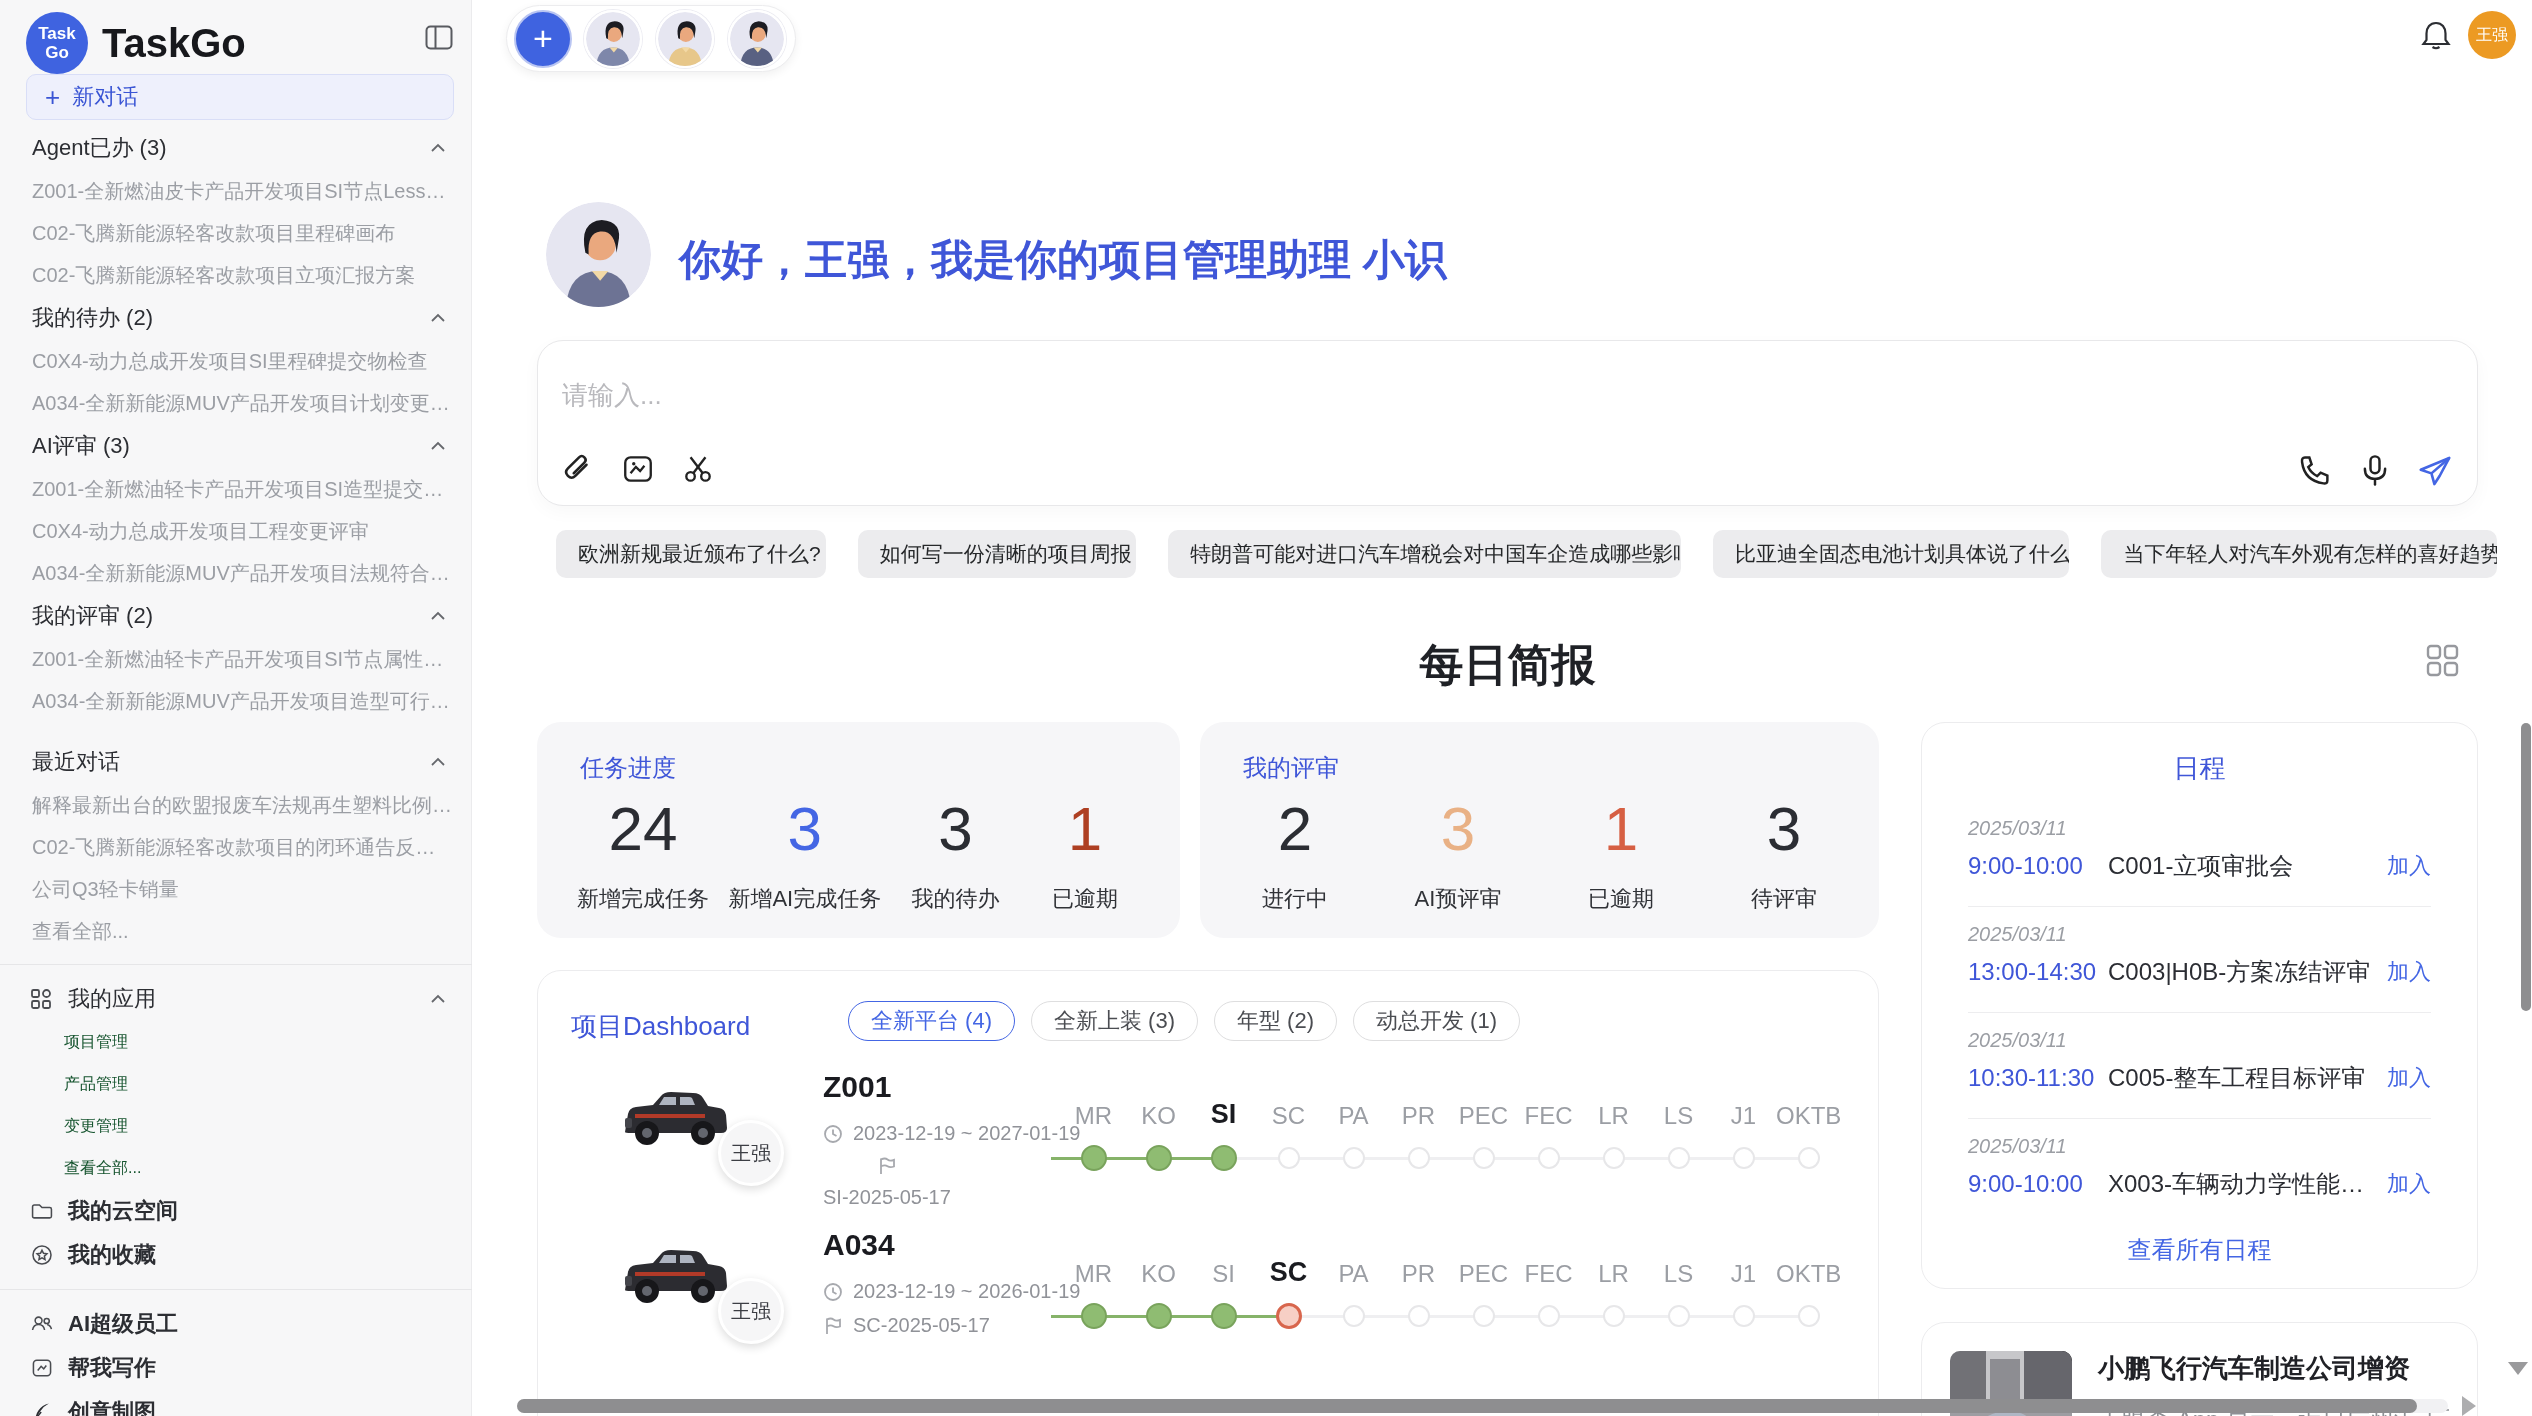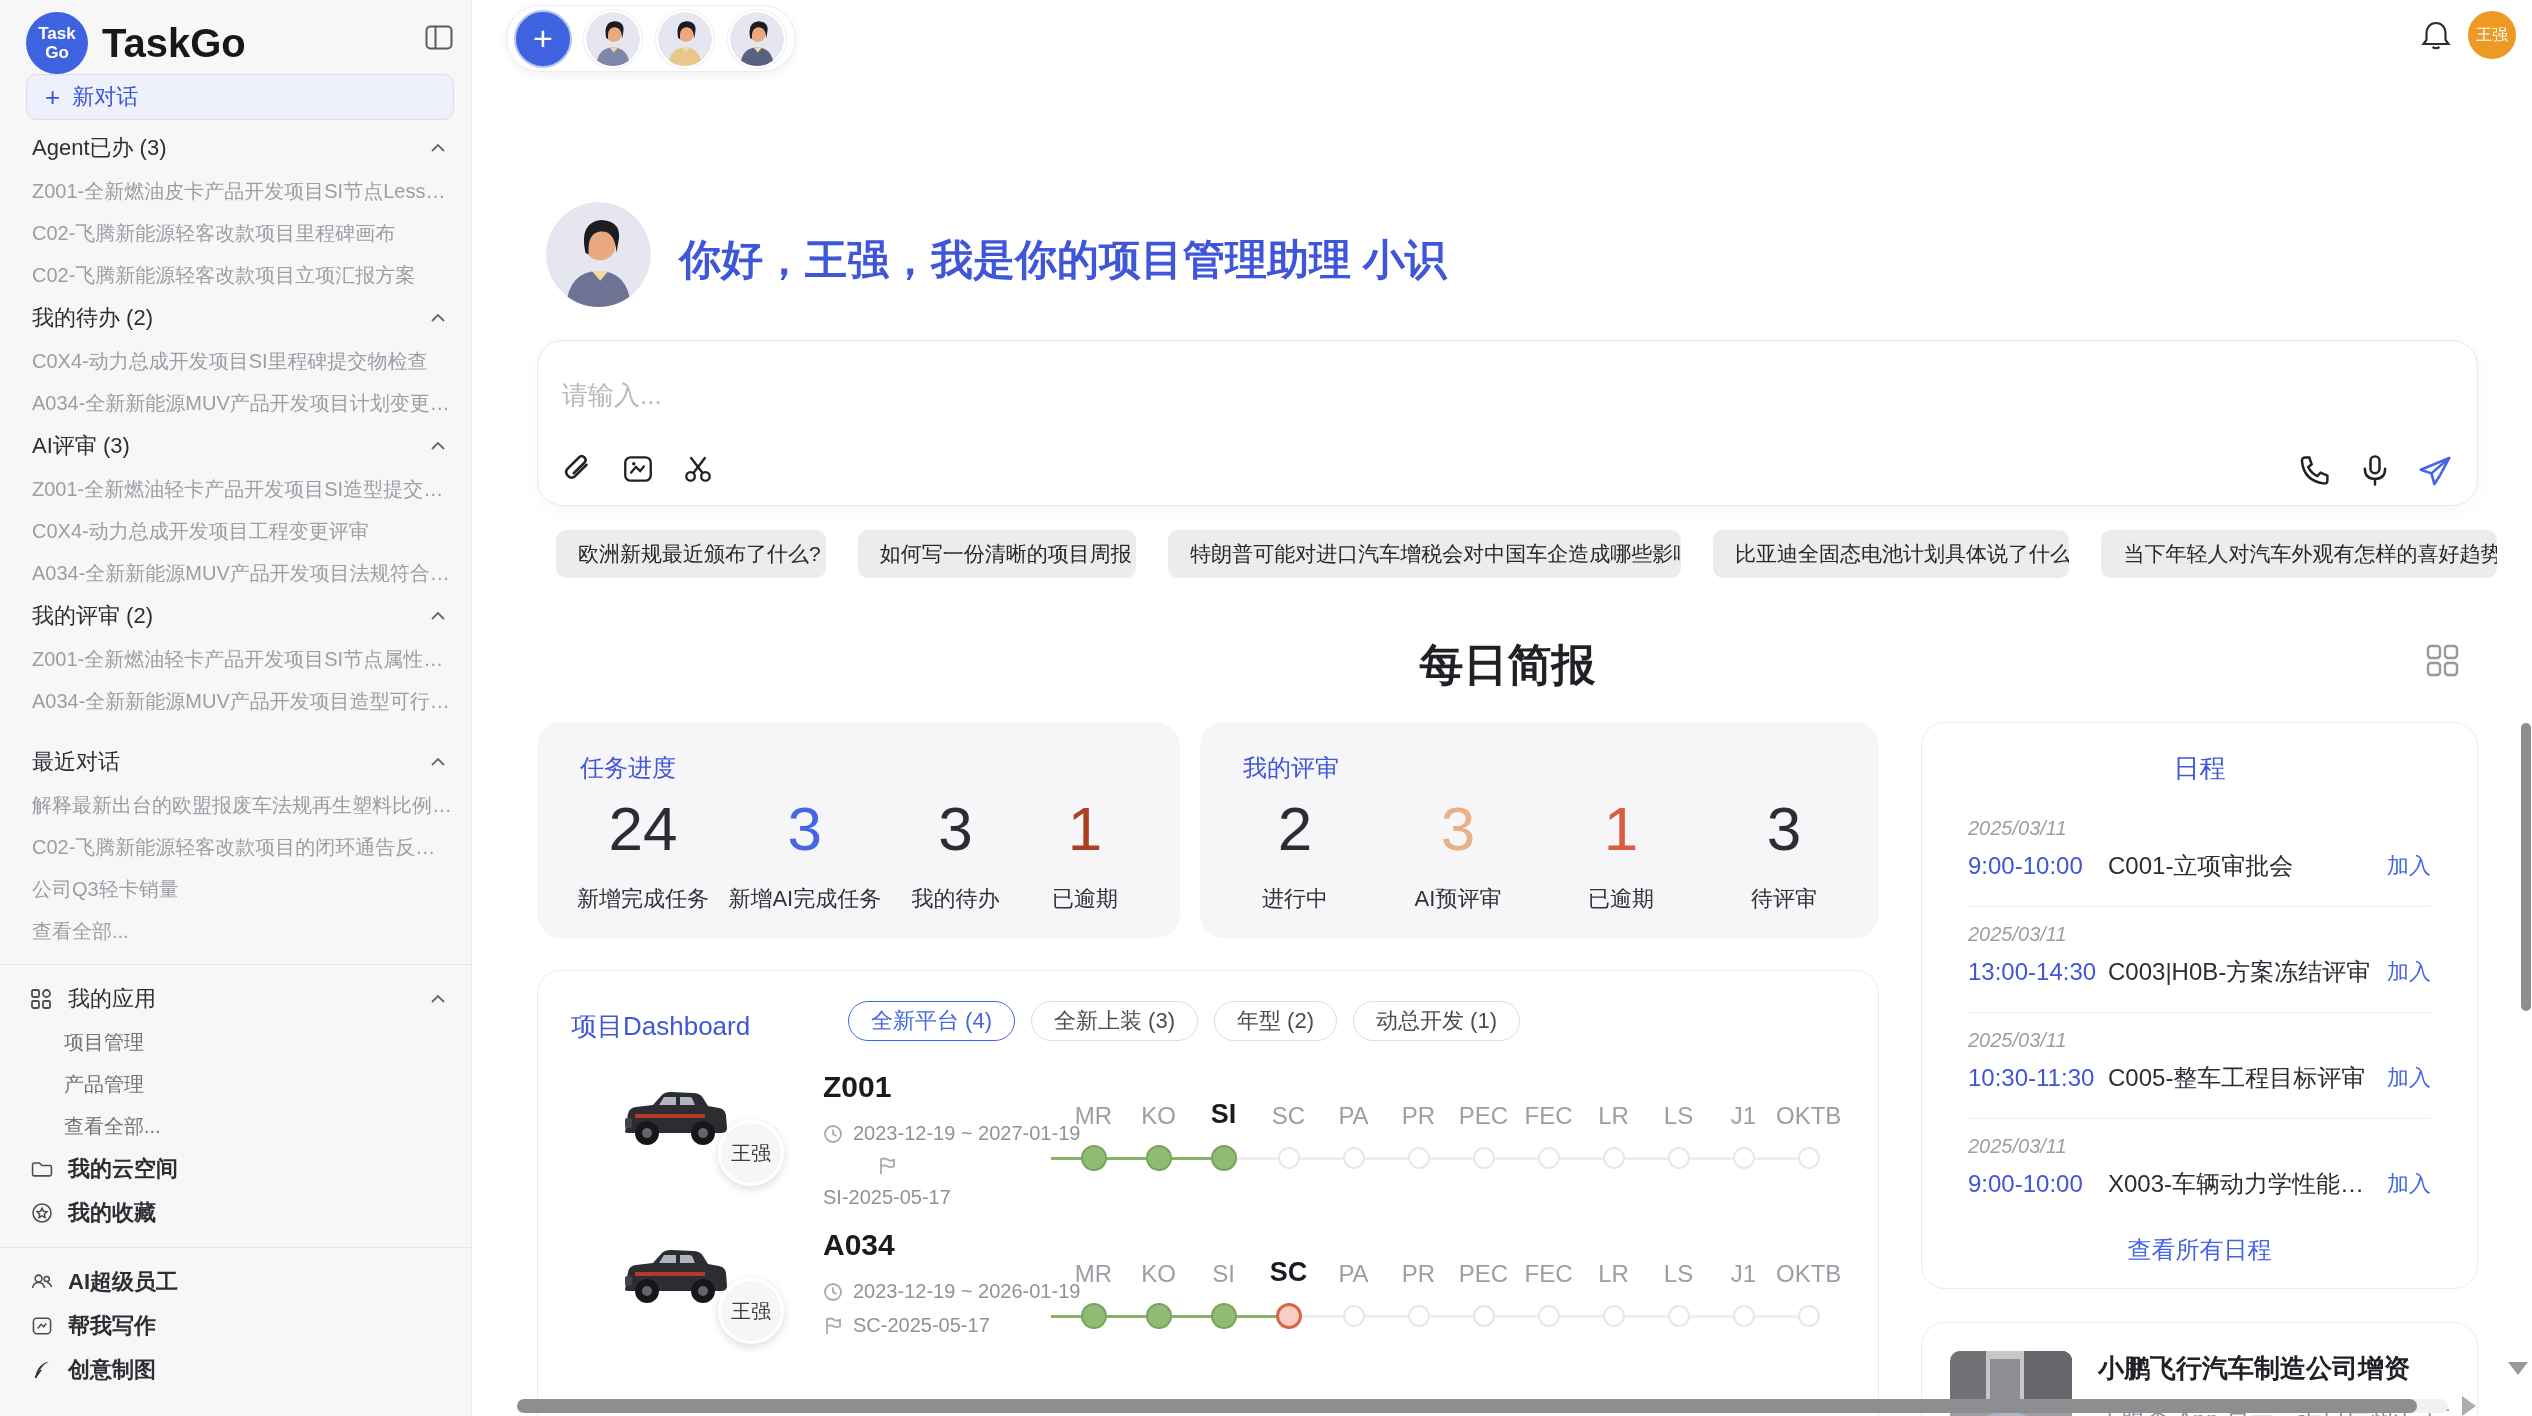--- a/index.html
+++ b/index.html
@@ -14,21 +14,21 @@
   .newchat{position:absolute;left:26px;top:74px;width:428px;height:46px;box-sizing:border-box;border:1px solid #d9def7;background:#eef0fc;border-radius:10px;display:flex;align-items:center;padding-left:18px;color:#3a55d4;font-size:22px;cursor:pointer;}
   .newchat .plus{font-size:26px;margin-right:12px;line-height:1;}
   .side-scroll{position:absolute;left:0;top:126px;width:472px;bottom:0;overflow:hidden;}
   .side-header{height:44px;display:flex;align-items:center;justify-content:space-between;padding:0 26px 0 32px;font-size:22px;color:#2c2e33;font-weight:500;cursor:pointer;}
   .side-item{height:42px;line-height:42px;padding:0 20px 0 32px;font-size:20px;color:#9b9ea4;white-space:nowrap;overflow:hidden;text-overflow:ellipsis;cursor:pointer;}
   .gap-top{margin-top:18px;}
   .side-divider{height:1px;background:#e6e6e8;margin:12px 0 0 0;}
   .apps-block{margin-top:12px;}
   .apps-header{height:44px;display:flex;align-items:center;justify-content:space-between;padding:0 26px 0 30px;font-size:22px;color:#2c2e33;cursor:pointer;}
   .apps-header .hl{display:flex;align-items:center;gap:16px;}
-  .side-sub{height:42px;line-height:42px;padding-left:64px;font-size:20px;color:#737373;white-space:nowrap;overflow:hidden;text-overflow:ellipsis;cursor:pointer;}
+  .side-sub{height:42px;line-height:42px;padding-left:64px;font-size:16px;color:#14532d;white-space:nowrap;overflow:hidden;text-overflow:ellipsis;cursor:pointer;}
   .side-link{height:44px;display:flex;align-items:center;gap:14px;padding-left:30px;font-size:22px;color:#2c2e33;cursor:pointer;font-weight:bold;}
   .chev{display:flex;align-items:center;}
   
   .topbar-pill{position:absolute;left:506px;top:5px;width:290px;height:67px;background:#fff;border:1px solid #ececee;border-radius:34px;box-shadow:0 3px 10px rgba(0,0,0,.06);display:flex;align-items:center;padding-left:7px;box-sizing:border-box;gap:12px;}
   .add-circle{width:54px;height:54px;border-radius:50%;background:#3f63e0;color:#fff;display:flex;align-items:center;justify-content:center;font-size:34px;border:2px solid #b9c5f2;cursor:pointer;flex:none;}
   .avatar{width:54px;height:54px;border-radius:50%;overflow:hidden;flex:none;border:2px solid #fff;box-shadow:0 0 0 1px #ececf2;cursor:pointer;}
   .avatar svg{display:block;width:100%;height:100%;}
   .bell{position:absolute;left:2418px;top:16px;width:36px;height:38px;display:flex;align-items:center;justify-content:center;cursor:pointer;}
   .user-badge{position:absolute;left:2468px;top:11px;width:48px;height:48px;border-radius:50%;background:#ec9a23;color:#fff;font-size:16px;display:flex;align-items:center;justify-content:center;cursor:pointer;}
   
@@ -208,20 +208,21 @@
           </span>
           <span class="chev">
             <svg width="16" height="10" viewBox="0 0 16 10" fill="none" stroke="#66686d" stroke-width="1.8">
                 <polyline points="2,8 8,2 14,8"></polyline>
               </svg>
           </span>
         </div>
         <div id="apps-list">
             <div class="side-sub">项目管理</div>
             <div class="side-sub">产品管理</div>
+            <div class="side-sub">变更管理</div>
             <div class="side-sub">查看全部...</div>
           </div>
         <div class="side-link">
           <span class="chev">
             <svg width="24" height="24" viewBox="0 0 28 28" fill="none" stroke="#4a4c51" stroke-width="1.8">
                 <path d="M3 9 Q3 7 5 7 L11 7 L14 10 L23 10 Q25 10 25 12 L25 20 Q25 22 23 22 L5 22 Q3 22 3 20 Z"></path>
               </svg>
           </span>
           <span>我的云空间</span>
         </div>

